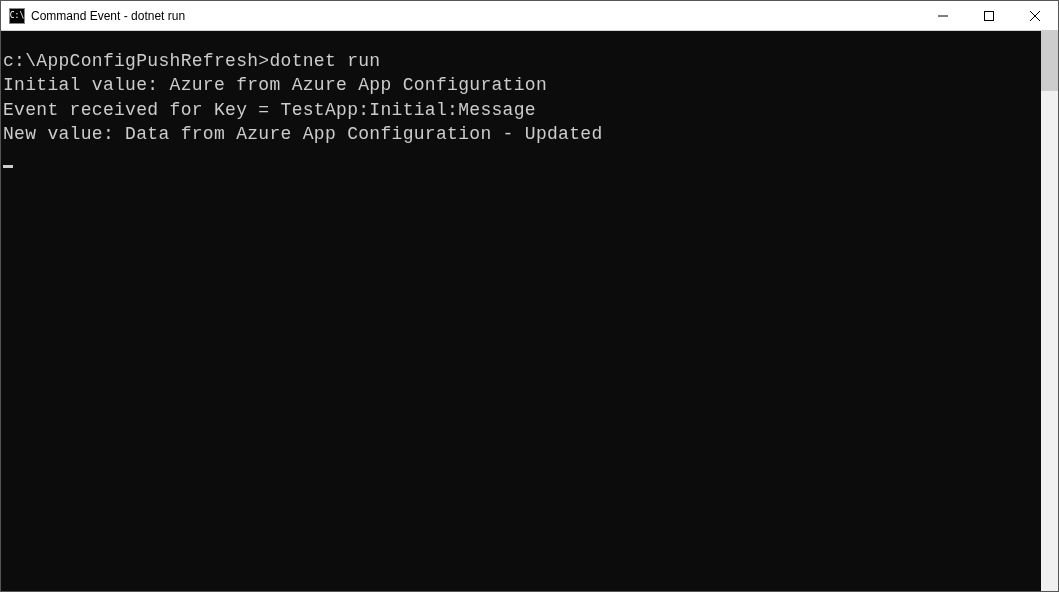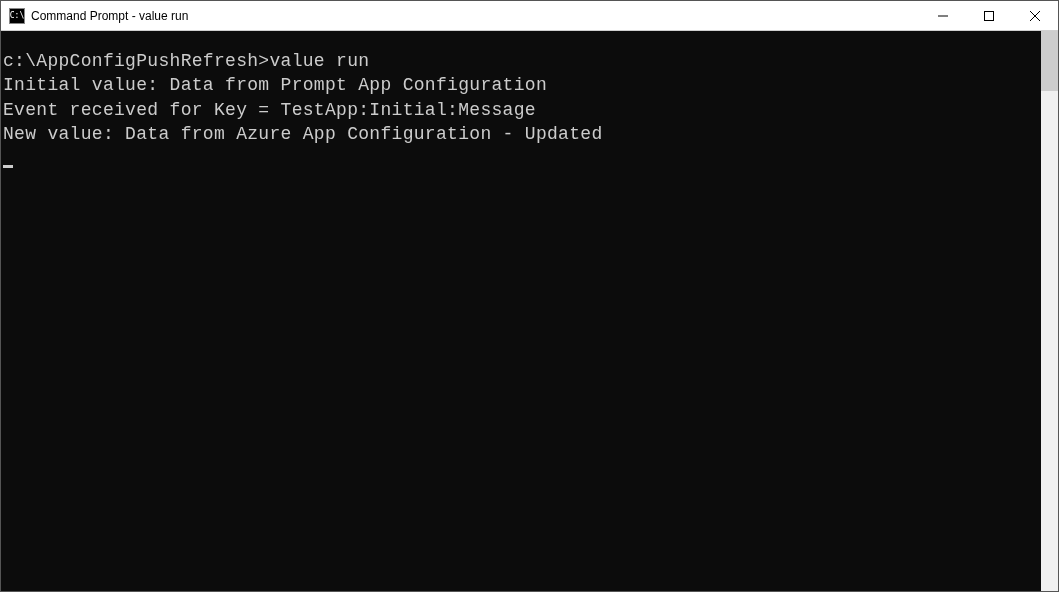--- a/index.html
+++ b/index.html
@@ -94,21 +94,21 @@
       background: #cccccc;
       vertical-align: bottom;
       margin-bottom: 2px;
     }
   </style>
 </head>
 <body>
 
 <div class="titlebar">
   <div class="titlebar-icon">C:\</div>
-  <div class="titlebar-title">Command Prompt - value  run</div>
+  <div class="titlebar-title">Command Event - dotnet  run</div>
   <div class="titlebar-controls">
     <div class="titlebar-button">
       <svg viewBox="0 0 10 10">
         <line x1="0" y1="5" x2="10" y2="5" stroke="#000" stroke-width="1"></line>
       </svg>
     </div>
     <div class="titlebar-button">
       <svg viewBox="0 0 10 10">
         <rect x="0.5" y="0.5" width="9" height="9" fill="none" stroke="#000" stroke-width="1"></rect>
       </svg>
@@ -116,21 +116,21 @@
     <div class="titlebar-button close">
       <svg viewBox="0 0 10 10">
         <line x1="0" y1="0" x2="10" y2="10" stroke="#000" stroke-width="1"></line>
         <line x1="10" y1="0" x2="0" y2="10" stroke="#000" stroke-width="1"></line>
       </svg>
     </div>
   </div>
 </div>
 
 <div class="content-wrapper">
-  <div class="terminal"><span>c:\AppConfigPushRefresh&gt;</span><span>value run</span>
-<span>Initial value: Data from Prompt App Configuration</span>
+  <div class="terminal"><span>c:\AppConfigPushRefresh&gt;</span><span>dotnet run</span>
+<span>Initial value: Azure from Azure App Configuration</span>
 <span>Event received for Key = TestApp:Initial:Message</span>
 <span>New value: Data from Azure App Configuration - Updated</span>
 <span class="cursor"></span></div>
   <div class="scrollbar">
     <div class="scrollbar-thumb"></div>
   </div>
 </div>
 
 </body></html>

